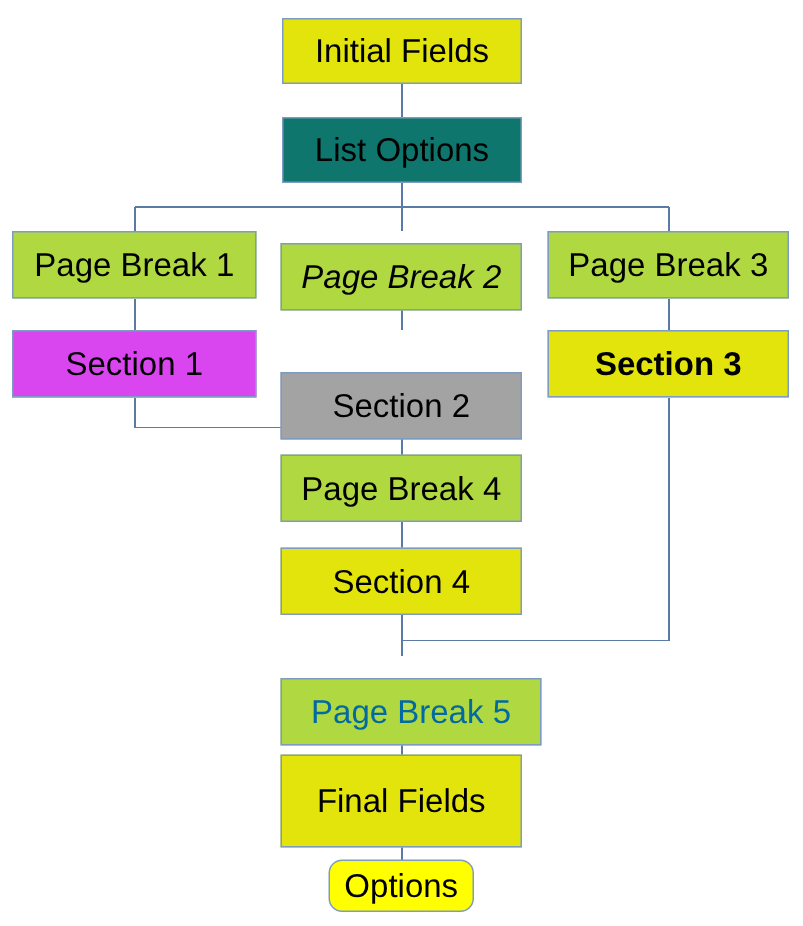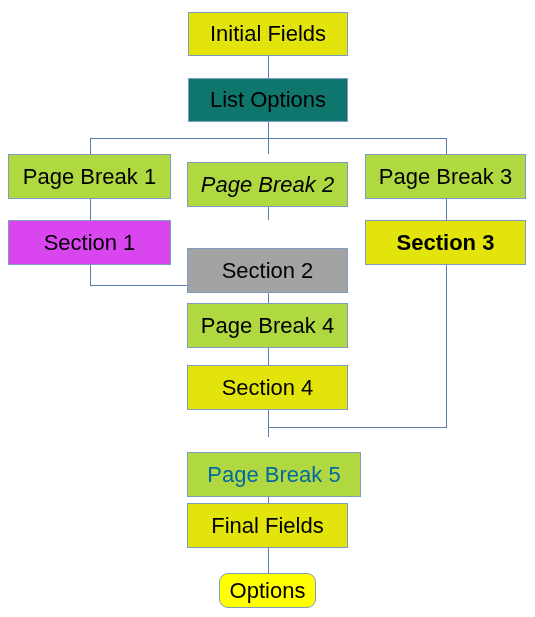--- a/index.html
+++ b/index.html
@@ -89,20 +89,20 @@
       </div>
       <div class="node" style="left: 187px; top: 303px; width: 161px; height: 45px; background: rgb(176, 216, 64); border-color: rgb(125, 156, 191); color: rgb(0, 0, 0);">
         <span>Page Break 4</span>
       </div>
       <div class="node" style="left: 187px; top: 365px; width: 161px; height: 45px; background: rgb(226, 228, 12); border-color: rgb(125, 156, 191); color: rgb(0, 0, 0);">
         <span>Section 4</span>
       </div>
       <div class="node" style="left: 187px; top: 437px; width: 174px; height: 45px; background: rgb(176, 216, 64); border-color: rgb(125, 156, 191); color: #0369a1; margin-top: 15px;">
         <span>Page Break 5</span>
       </div>
-      <div class="node" style="left: 187px; top: 503px; width: 161px; height: 45px; background: rgb(226, 228, 12); border-color: rgb(125, 156, 191); color: rgb(0, 0, 0);">
+      <div class="node" style="left: 187px; top: 503px; width: 161px; height: 62px; background: rgb(226, 228, 12); border-color: rgb(125, 156, 191); color: rgb(0, 0, 0);">
         <span>Final Fields</span>
       </div>
       <div class="node rounded" style="left: 219px; top: 573px; width: 97px; height: 35px; background: rgb(255, 255, 0); border-color: rgb(125, 156, 191); color: rgb(0, 0, 0);">
         <span>Options</span>
       </div>
     </div>
 </div>
 
 </body></html>

